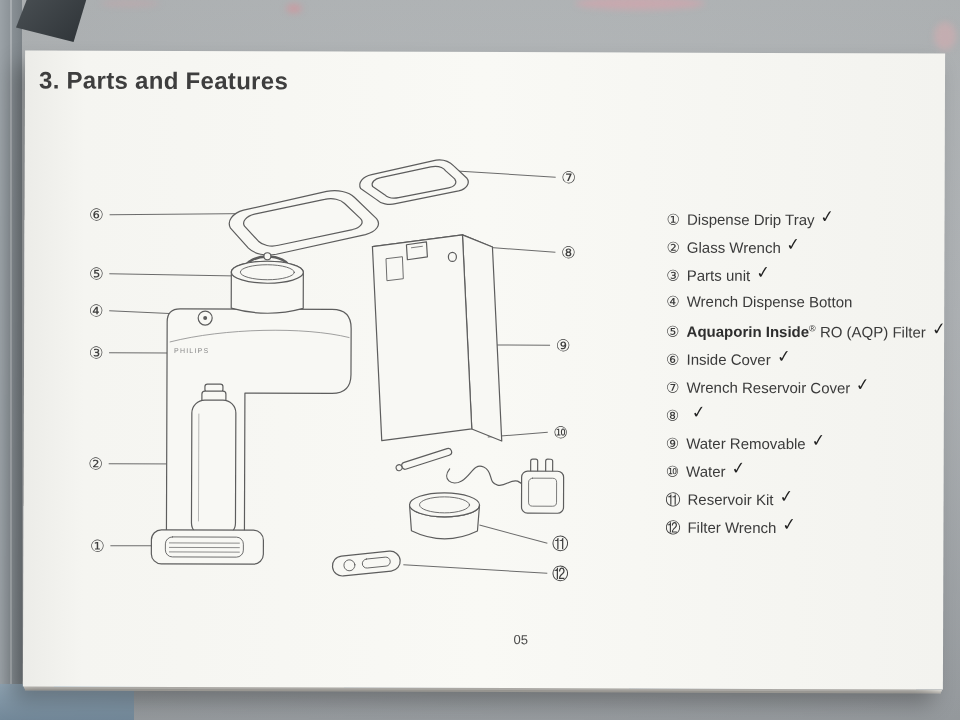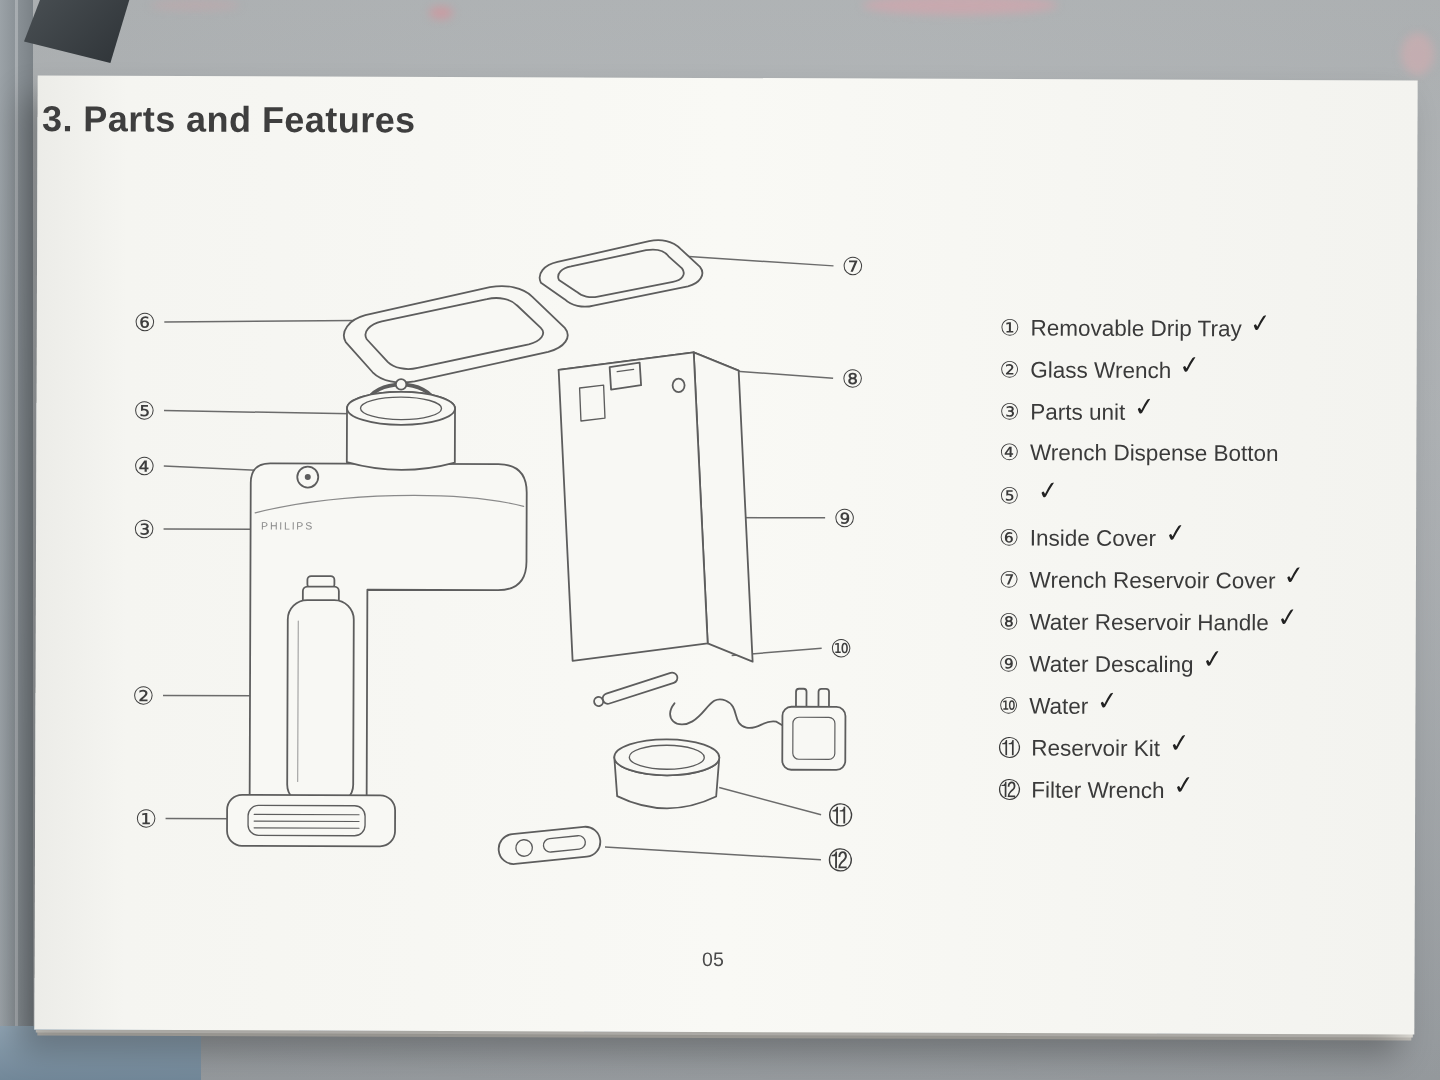--- a/index.html
+++ b/index.html
@@ -22,23 +22,23 @@
   .s2{left:286px;top:4px;width:16px;height:9px;background:rgba(220,140,150,0.55);}
   .s3{left:934px;top:22px;width:22px;height:28px;background:rgba(225,170,175,0.45);}
   .s4{left:100px;top:0;width:60px;height:7px;background:rgba(210,160,165,0.35);}
 
   
   .page{position:absolute;left:24px;top:52px;width:920px;height:636px;
     background:linear-gradient(90deg,#ececе8 0px,#f5f5f1 60px,#f9f9f5 50%,#f3f3ef 100%);
     background:linear-gradient(90deg,#ececE8 0px,#f5f5f1 60px,#f9f9f5 50%,#f3f3ef 100%);
     transform:rotate(0.2deg);
     box-shadow:-10px 14px 22px rgba(0,0,0,0.28),0 3px 0 -1px #e2e0da,0 6px 0 -2px #c6c3bd;}
-  .page-title{position:absolute;left:3px;top:16px;font-size:24px;font-weight:600;
+  .page-title{position:absolute;left:14px;top:16px;font-size:24px;font-weight:600;
     color:#3e3e3e;letter-spacing:0.3px;}
-  .page-num{position:absolute;left:445px;top:580px;width:60px;text-align:left;
+  .page-num{position:absolute;left:445px;top:580px;width:60px;text-align:right;
     font-size:13px;color:#4a4a4a;}
 
   
   .diagram{position:absolute;left:30px;top:55px;}
 
   
   .parts{position:absolute;left:642px;top:156px;width:286px;}
   .part-row{display:flex;align-items:baseline;height:28px;font-size:15px;
     color:#3a3a3a;white-space:nowrap;}
   .pnum{font-family:"DejaVu Sans","Liberation Sans",sans-serif;margin-right:7px;font-size:15px;}
@@ -176,59 +176,59 @@
         <text x="509" y="244">⑨</text>
         <text x="507" y="331">⑩</text>
         <text x="507" y="442">⑪</text>
         <text x="507" y="472">⑫</text>
       </g>
     </svg>
 
     <div class="parts">
       <div class="part-row">
         <span class="pnum">①</span>
-        <span class="plabel">Removable Drip Tray</span>
+        <span class="plabel">Dispense Drip Tray</span>
         <span class="check">✓</span>
       </div>
       <div class="part-row">
         <span class="pnum">②</span>
         <span class="plabel">Glass Wrench</span>
         <span class="check">✓</span>
       </div>
       <div class="part-row">
         <span class="pnum">③</span>
         <span class="plabel">Parts unit</span>
         <span class="check">✓</span>
       </div>
       <div class="part-row">
         <span class="pnum">④</span>
         <span class="plabel">Wrench Dispense Botton</span>
       </div>
       <div class="part-row">
         <span class="pnum">⑤</span>
+        <span class="plabel"><b>Aquaporin Inside</b><sup>®</sup><span> RO (AQP) Filter</span></span>
         <span class="check">✓</span>
       </div>
       <div class="part-row">
         <span class="pnum">⑥</span>
         <span class="plabel">Inside Cover</span>
         <span class="check">✓</span>
       </div>
       <div class="part-row">
         <span class="pnum">⑦</span>
         <span class="plabel">Wrench Reservoir Cover</span>
         <span class="check">✓</span>
       </div>
       <div class="part-row">
         <span class="pnum">⑧</span>
-        <span class="plabel">Water Reservoir Handle</span>
         <span class="check">✓</span>
       </div>
       <div class="part-row">
         <span class="pnum">⑨</span>
-        <span class="plabel">Water Descaling</span>
+        <span class="plabel">Water Removable</span>
         <span class="check">✓</span>
       </div>
       <div class="part-row">
         <span class="pnum">⑩</span>
         <span class="plabel">Water</span>
         <span class="check">✓</span>
       </div>
       <div class="part-row">
         <span class="pnum">⑪</span>
         <span class="plabel">Reservoir Kit</span>

